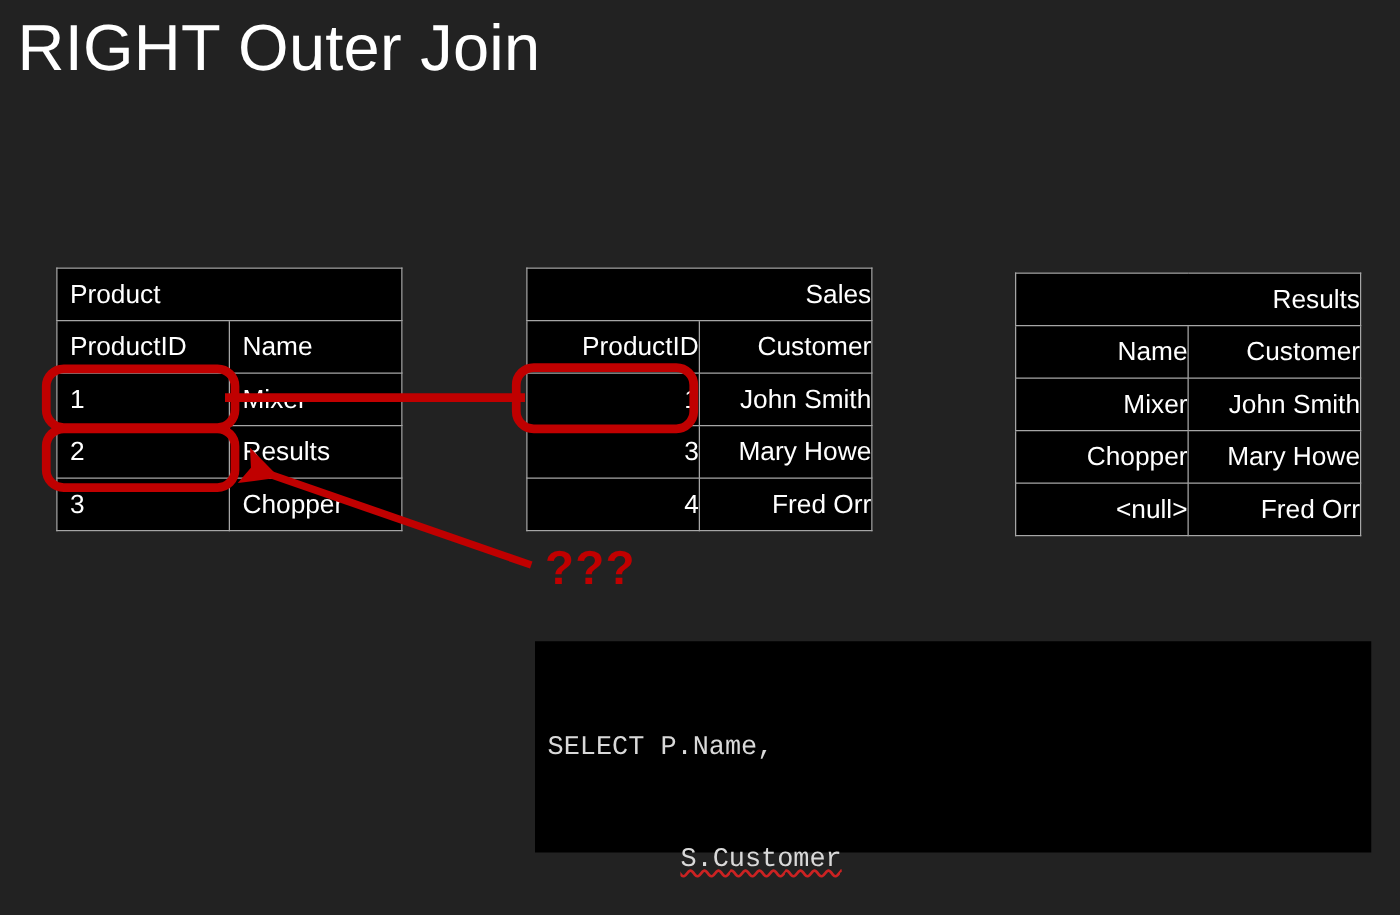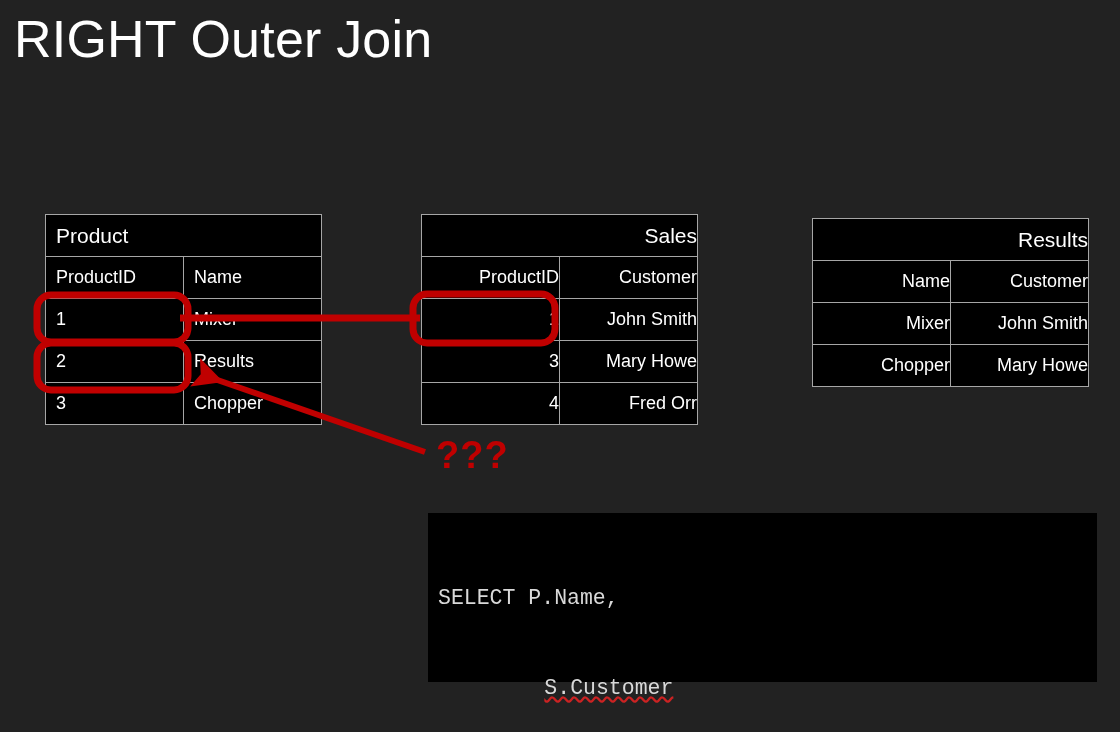--- a/index.html
+++ b/index.html
@@ -37,21 +37,21 @@
     position: absolute;
     border-collapse: collapse;
     background: #000000;
     table-layout: fixed;
     padding-left: 42px;
   }
   .db-table td {
     border: 1px solid #a6a6a6;
     background: #000000;
     color: #ffffff;
-    font-size: 18px;
+    font-size: 21px;
     font-weight: 400;
     padding: 6px 0 6px 10px;
     height: 29px;
     vertical-align: middle;
     white-space: nowrap;
     overflow: hidden;
   }
   .db-table td.title-cell {
     font-size: 21px;
   }
@@ -178,20 +178,24 @@
       <td class="c2">Customer</td>
     </tr>
     <tr>
       <td>Mixer</td>
       <td>John Smith</td>
     </tr>
     <tr>
       <td>Chopper</td>
       <td>Mary Howe</td>
     </tr>
+    <tr>
+      <td>&lt;null&gt;</td>
+      <td>Fred Orr</td>
+    </tr>
   </tbody>
     </table>
 
   <svg class="annotation-layer" width="1120" height="732" viewBox="0 0 1120 732">
 
     <line x1="180" y1="318" x2="420" y2="318" stroke="#c00000" stroke-width="7" stroke-linecap="butt"></line>
 
     <rect x="37" y="295" width="151" height="47" rx="14" ry="14" fill="none" stroke="#c00000" stroke-width="7"></rect>
 
     <rect x="37" y="343" width="151" height="47" rx="14" ry="14" fill="none" stroke="#c00000" stroke-width="7"></rect>

